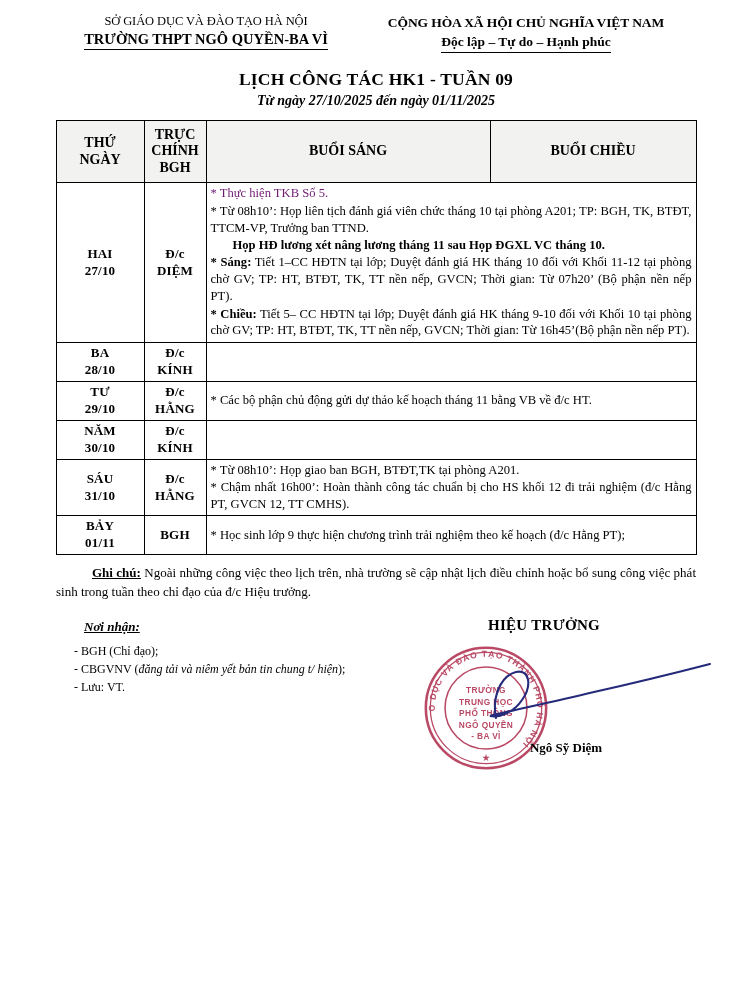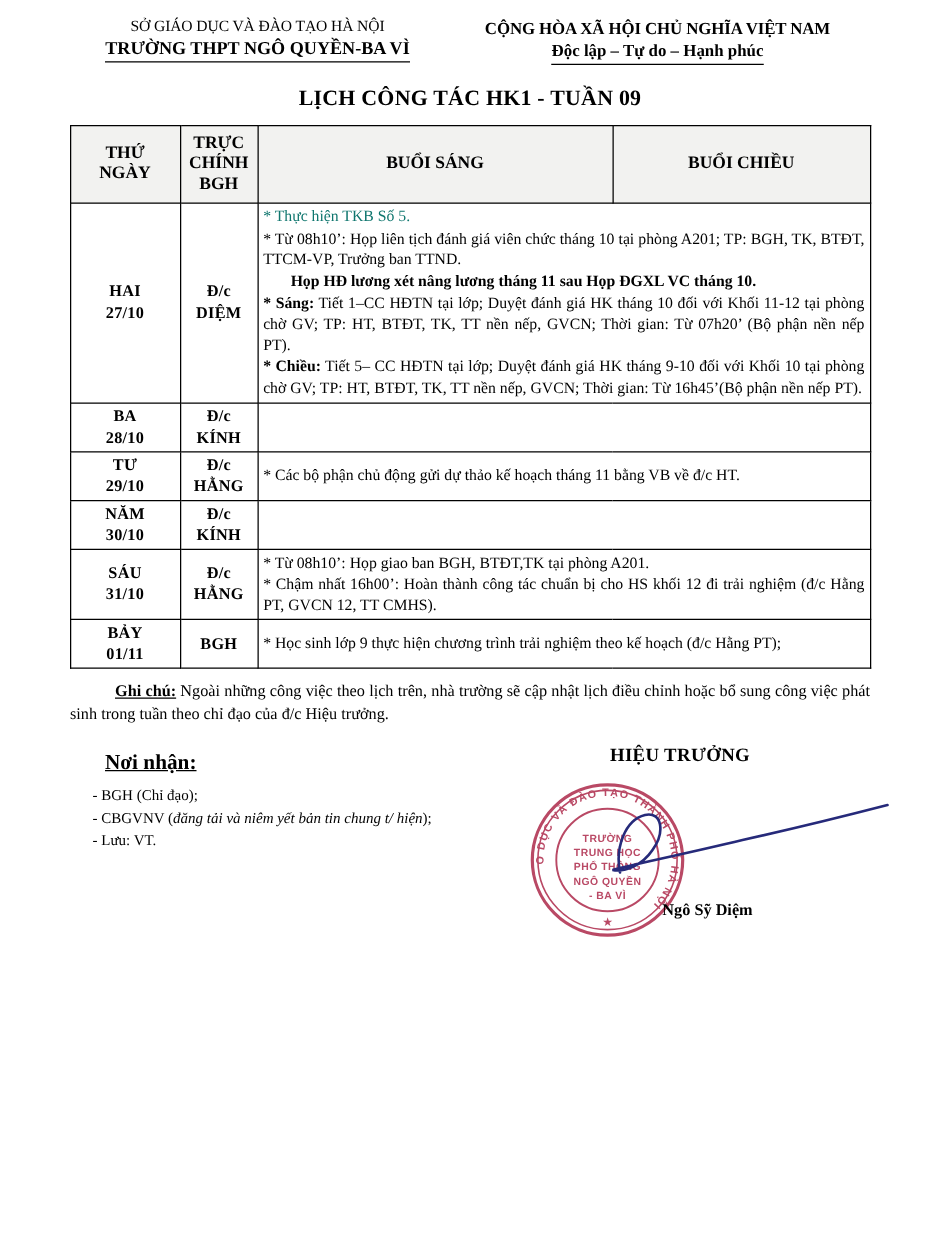--- a/index.html
+++ b/index.html
@@ -129,21 +129,21 @@
   }
   td.content {
     font-size: 12.6px;
     line-height: 1.34;
     text-align: justify;
     padding: 3px 5px 4px 5px;
     vertical-align: top;
   }
   td.content.empty { height: 34px; }
   .line { margin: 0 0 0.5px 0; }
-  .line.blue { color: #0f766e; }
+  .line.blue { color: #701a75; }
   .line.indent-italic {
     font-weight: bold;
     text-indent: 22px;
   }
   .lbl { font-weight: bold; }
 
   
   .notes {
     width: 640px;
     margin: 9px auto 0 auto;
@@ -166,22 +166,23 @@
   }
   .recv {
     position: absolute;
     left: 18px;
     top: 0;
     font-size: 12px;
     line-height: 1.5;
   }
   .recv-title {
     font-weight: bold;
+    font-style: italic;
     text-decoration: underline;
-    font-size: 17px;
+    font-size: 13px;
     margin-bottom: 5px;
     margin-left: 10px;
   }
   .recv-item { white-space: nowrap; }
   .recv-item i { font-style: italic; }
 
   .sig-right {
     position: absolute;
     right: 22px;
     top: 0;
@@ -242,20 +243,21 @@
     </div>
     <div class="hdr-right">
       <div class="hdr-nation">CỘNG HÒA XÃ HỘI CHỦ NGHĨA VIỆT NAM</div>
       <div class="hdr-motto">Độc lập – Tự do – Hạnh phúc</div>
     </div>
   </div>
 
 
   <div class="title-block">
     <div class="doc-title">LỊCH CÔNG TÁC HK1 - TUẦN 09</div>
+    <div class="doc-subtitle">Từ ngày 27/10/2025 đến ngày 01/11/2025</div>
   </div>
 
   <table class="sched">
     <colgroup>
       <col class="c-day">
         <col class="c-duty">
         <col class="c-am">
         <col class="c-pm">
     </colgroup>
     <thead>

